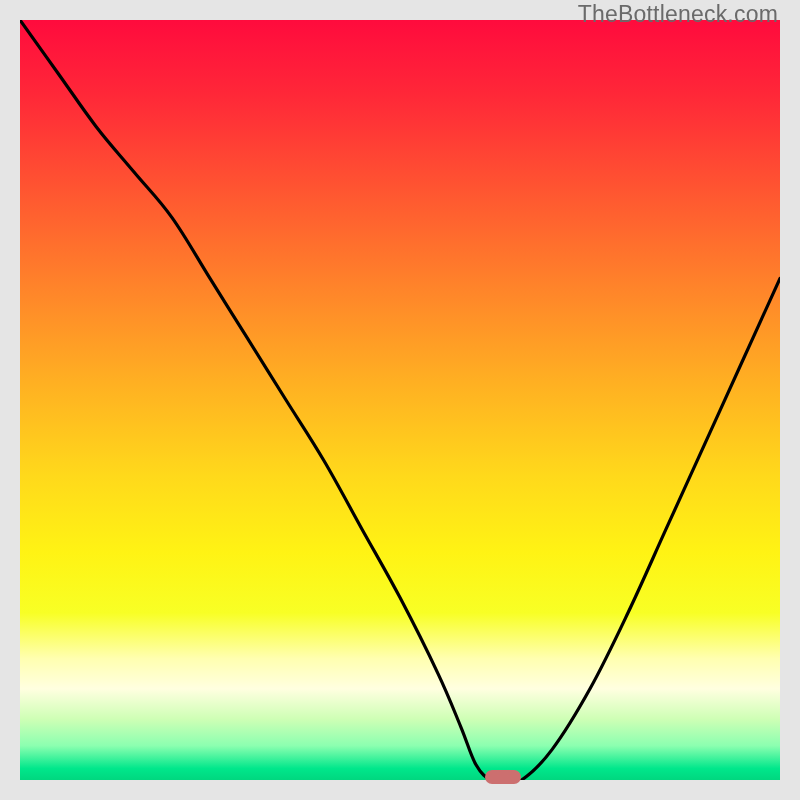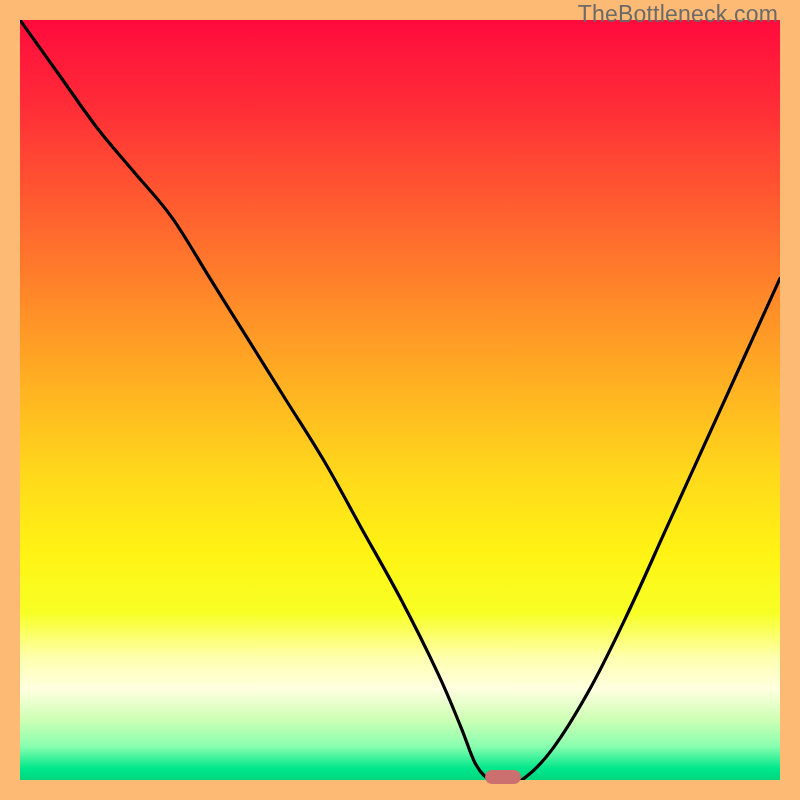--- a/index.html
+++ b/index.html
@@ -10,21 +10,21 @@
     overflow: hidden;
     background: #000000;
     font-family: Arial, Helvetica, sans-serif;
   }
   .frame {
     position: absolute;
     left: 0;
     top: 0;
     width: 800px;
     height: 800px;
-    background: #fdba74;
+    background: #e5e5e5;
   }
   .plot-area {
     position: absolute;
     left: 20px;
     top: 20px;
     width: 760px;
     height: 760px;
   }
   .watermark {
     position: absolute;

